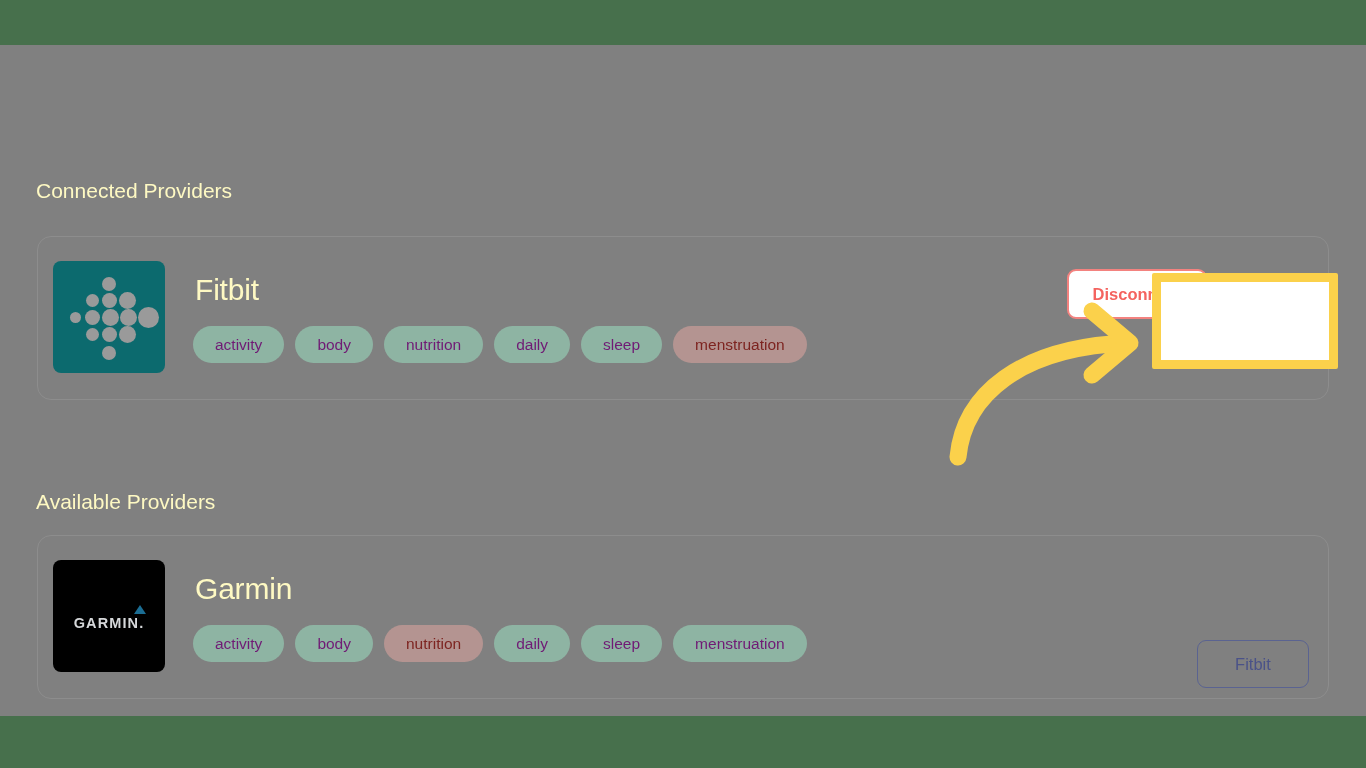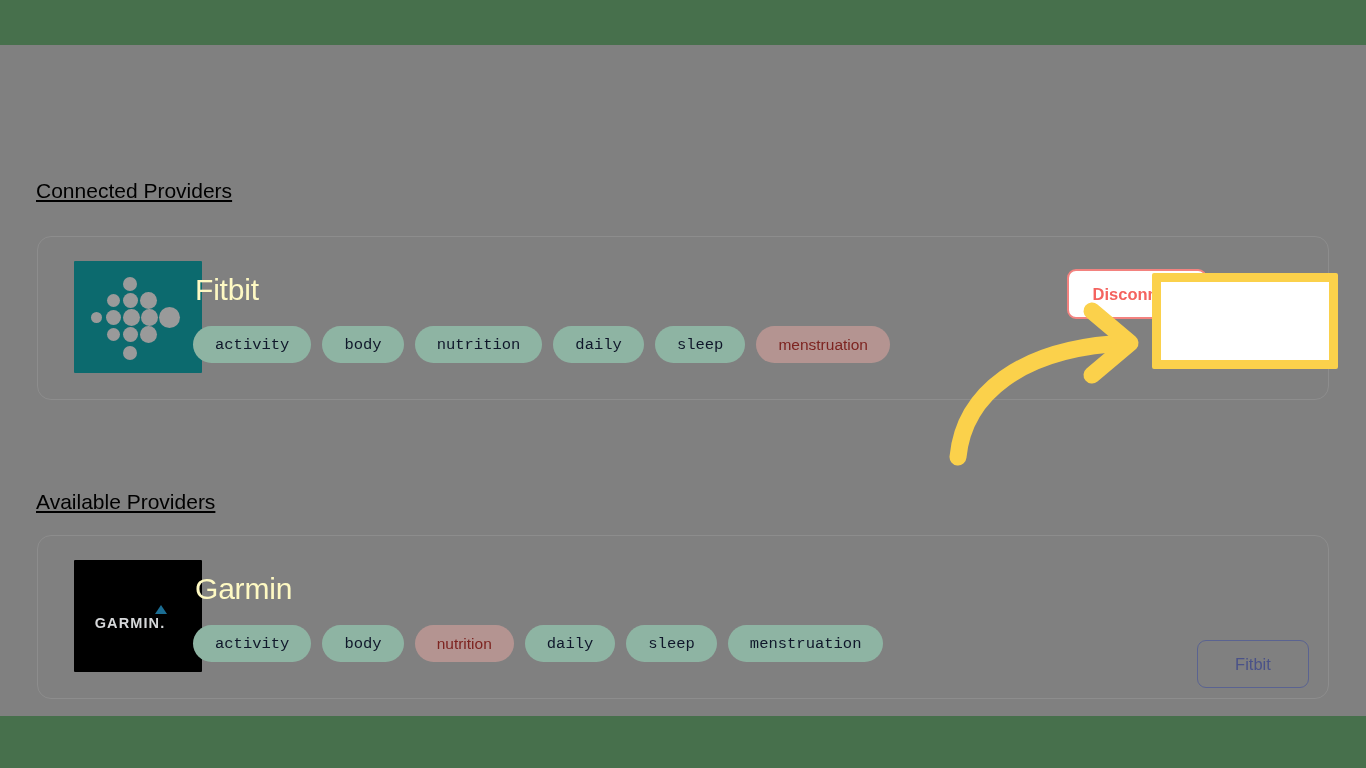--- a/index.html
+++ b/index.html
@@ -40,47 +40,46 @@
     font-weight: 500;
     letter-spacing: -0.5px;
     color: #1d2027;
   }
 
   .section-label {
     position: absolute;
     left: 36px;
     font-size: 21px;
     font-weight: 500;
-    color: #000000;
+    color: #fef9c3;
     letter-spacing: 0px;
-    text-decoration: underline;
   }
   #label-connected { top: 134px; }
   #label-available { top: 445px; }
 
   
   .provider-card {
     position: absolute;
     left: 37px;
     width: 1292px;
     height: 164px;
     border: 1px solid #8d8d8d;
     border-radius: 14px;
     background: transparent;
   }
   #card-fitbit  { top: 191px; }
   #card-garmin  { top: 490px; }
 
   .provider-logo {
     position: absolute;
-    left: 36px;
+    left: 15px;
     top: 24px;
-    width: 128px;
+    width: 112px;
     height: 112px;
-    border-radius: 1px;
+    border-radius: 8px;
     overflow: hidden;
   }
   .logo-fitbit { background: #0c6a6e; }
   .logo-garmin { background: #000000; }
 
   .fitbit-dot {
     position: absolute;
     background: #9a9a9a;
     border-radius: 50%;
   }
@@ -128,21 +127,21 @@
   .tag {
     height: 37px;
     padding: 0 22px;
     border-radius: 19px;
     display: flex;
     align-items: center;
     font-size: 15.5px;
     font-weight: 500;
     white-space: nowrap;
   }
-  .tag.green { background: #8eb4a3; color: #0f172a; font-family: Liberation Mono, monospace; }
+  .tag.green { background: #8eb4a3; color: #701a75; }
   .tag.red   { background: #b49491; color: #7d2420; }
 
   
   .btn {
     position: absolute;
     display: flex;
     align-items: center;
     justify-content: center;
     border-radius: 9px;
     font-size: 16.5px;

